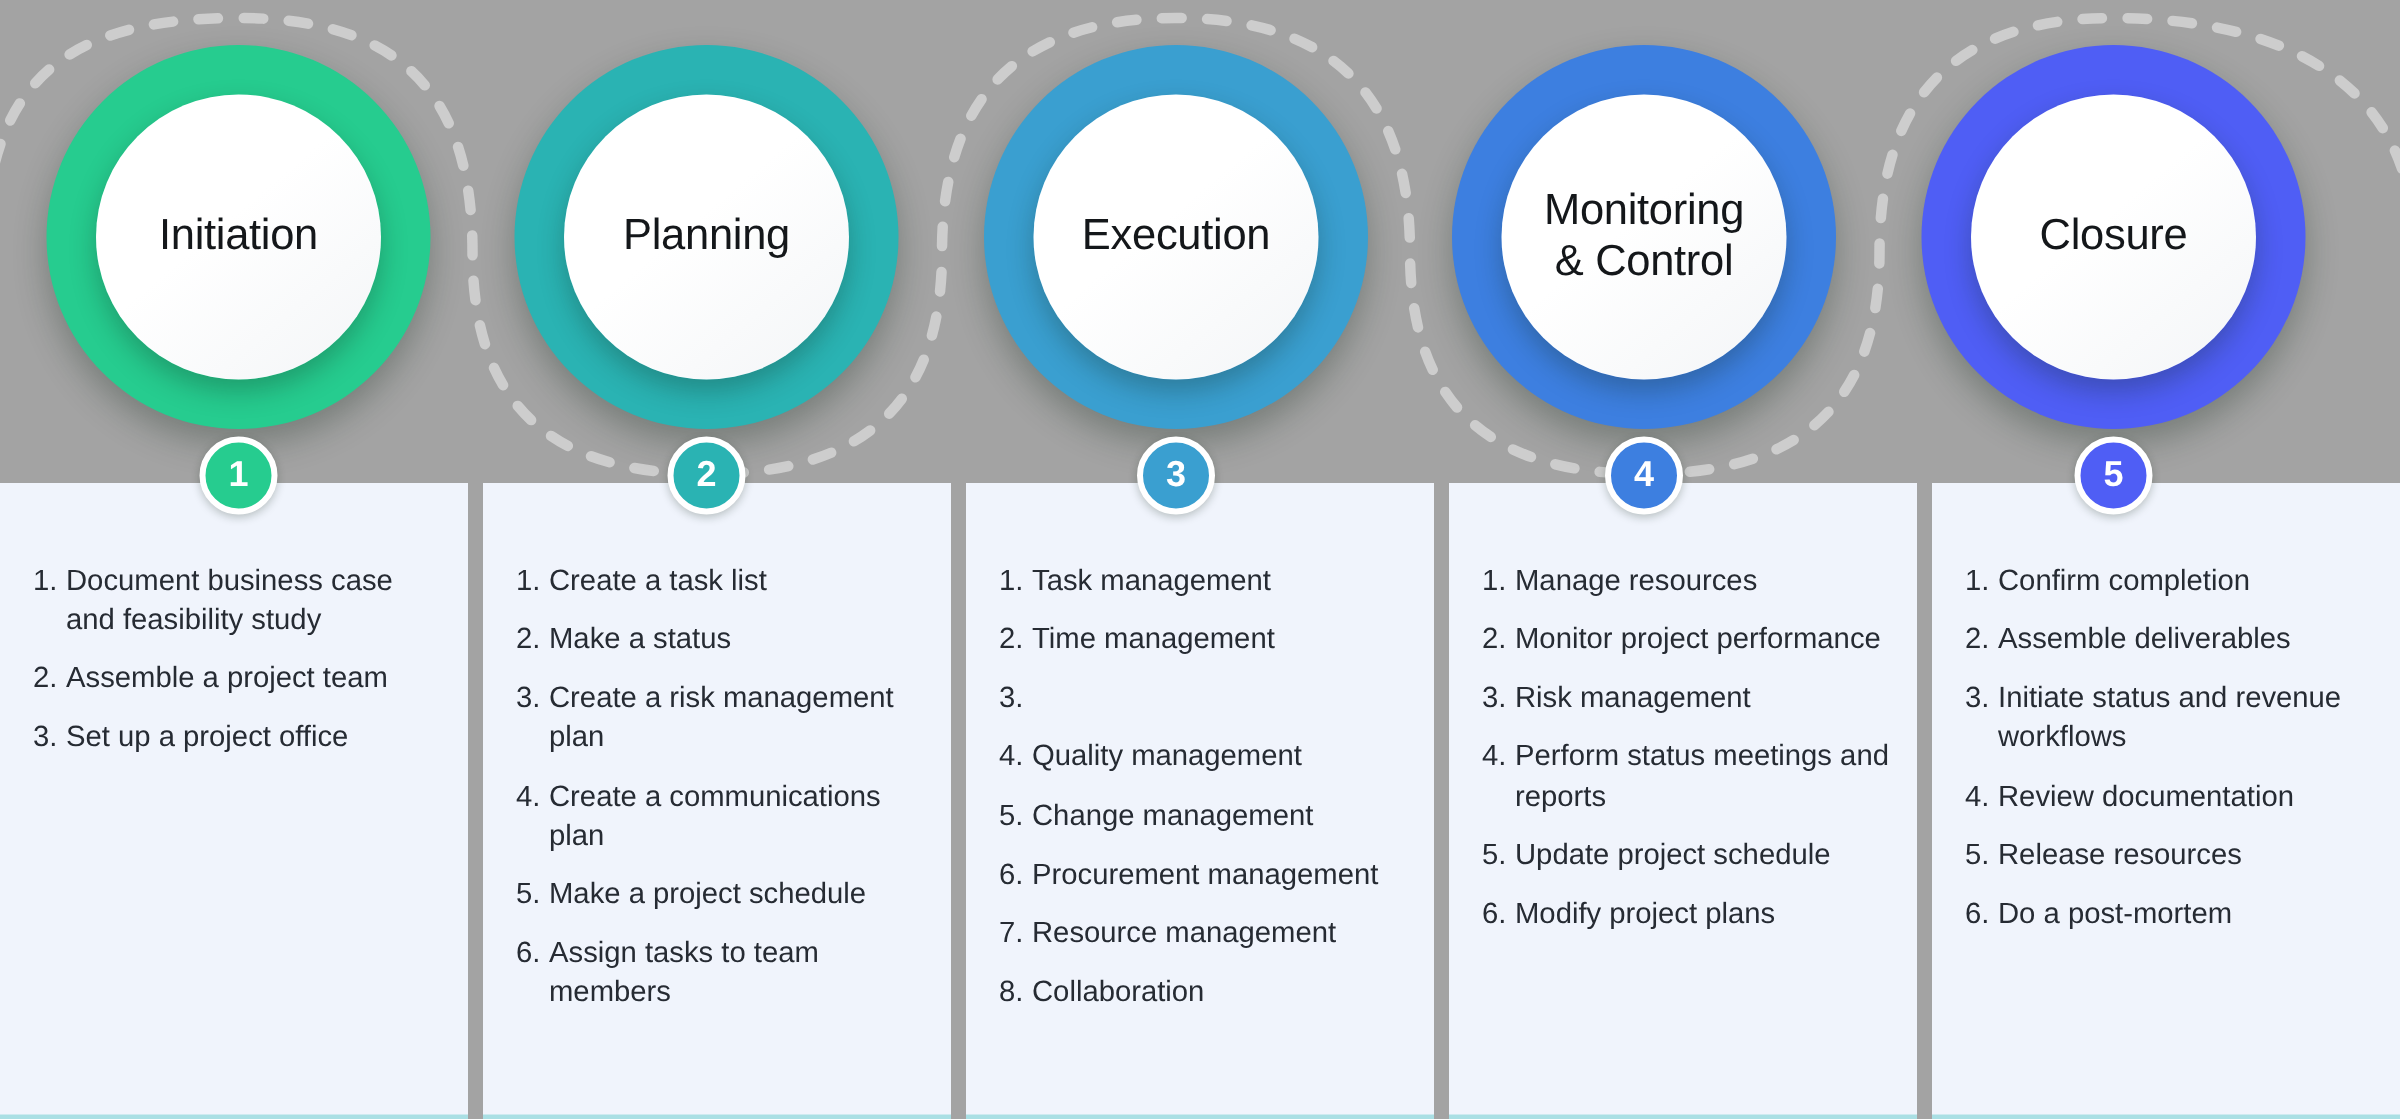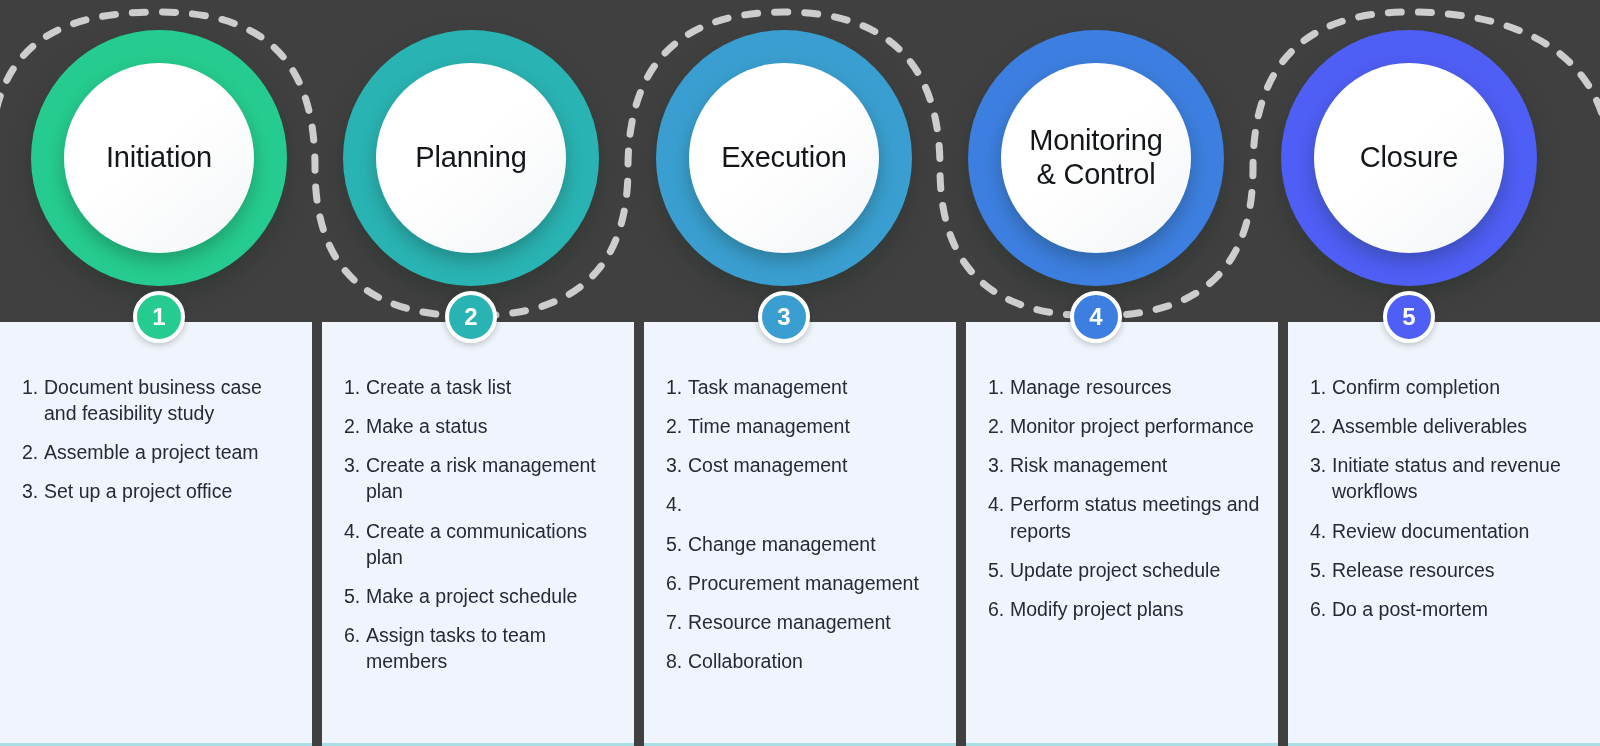--- a/index.html
+++ b/index.html
@@ -133,21 +133,21 @@
     padding-left: 8px;
     box-sizing: border-box;
   }
   .task-text {
     flex: 1 1 auto;
   }
 </style>
 </head>
 <body>
 
-<div id="stage" style="background: #404040;">
+<div id="stage" style="background: #a3a3a3;">
 
   <svg id="dashed-path" viewBox="0 0 1600 746" xmlns="http://www.w3.org/2000/svg">
     <path id="serpentine" d="M -10 168
              C -10 48, 52 12, 159 12
              C 266 12, 315 62, 315 168
              C 315 272, 370 316, 471 316
              C 572 316, 628 272, 628 168
              C 628 62, 682 12, 784 12
              C 886 12, 940 62, 940 168
              C 940 272, 996 316, 1096 316
@@ -258,24 +258,24 @@
           <li class="task-item">
             <span class="task-num">1.</span>
             <span class="task-text">Task management</span>
           </li>
           <li class="task-item">
             <span class="task-num">2.</span>
             <span class="task-text">Time management</span>
           </li>
           <li class="task-item">
             <span class="task-num">3.</span>
-            <span class="task-text">Cost management</span>
           </li>
           <li class="task-item">
             <span class="task-num">4.</span>
+            <span class="task-text">Quality management</span>
           </li>
           <li class="task-item">
             <span class="task-num">5.</span>
             <span class="task-text">Change management</span>
           </li>
           <li class="task-item">
             <span class="task-num">6.</span>
             <span class="task-text">Procurement management</span>
           </li>
           <li class="task-item">

